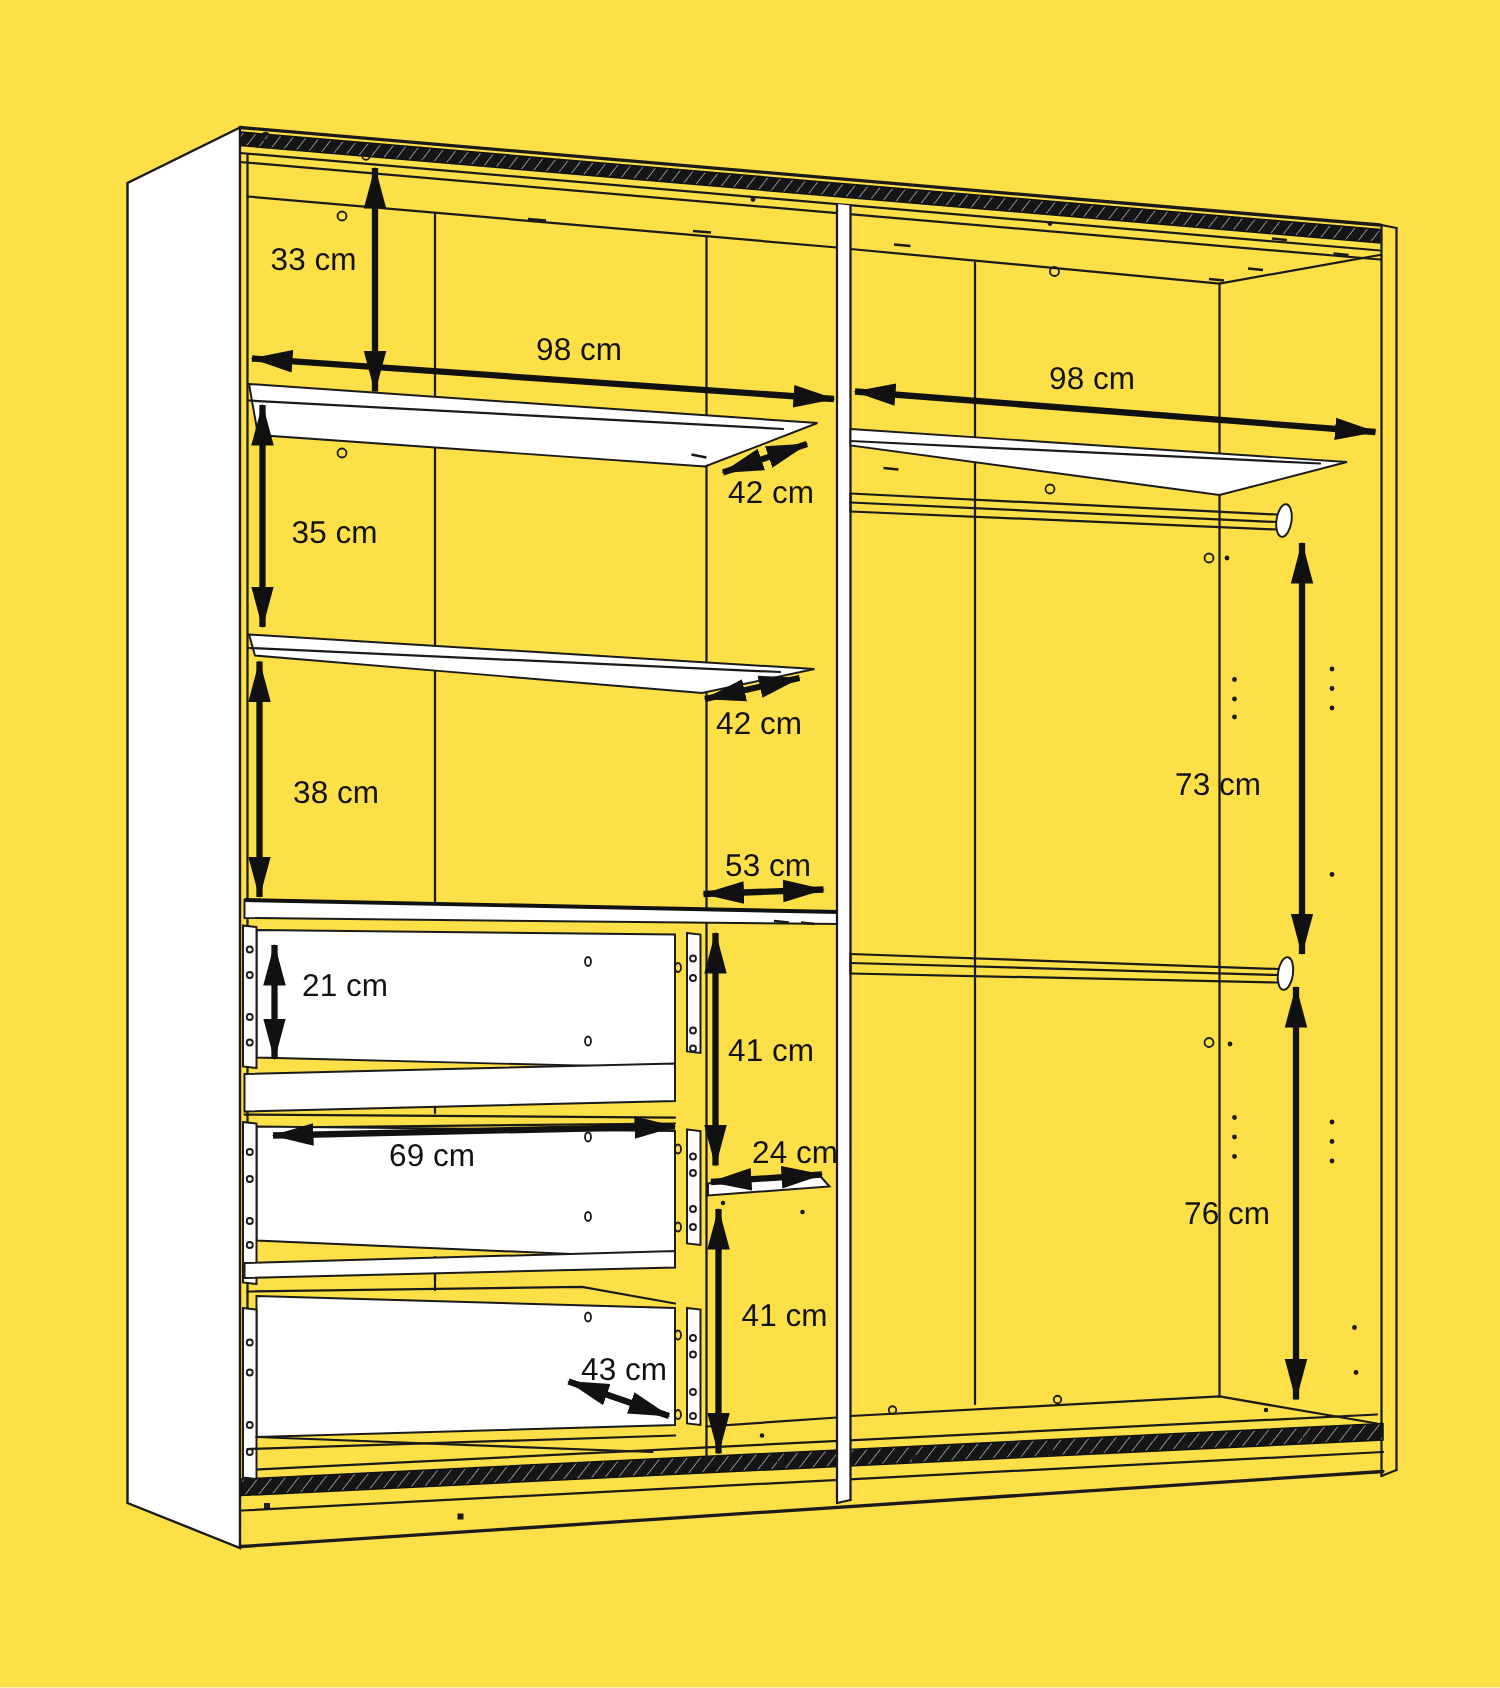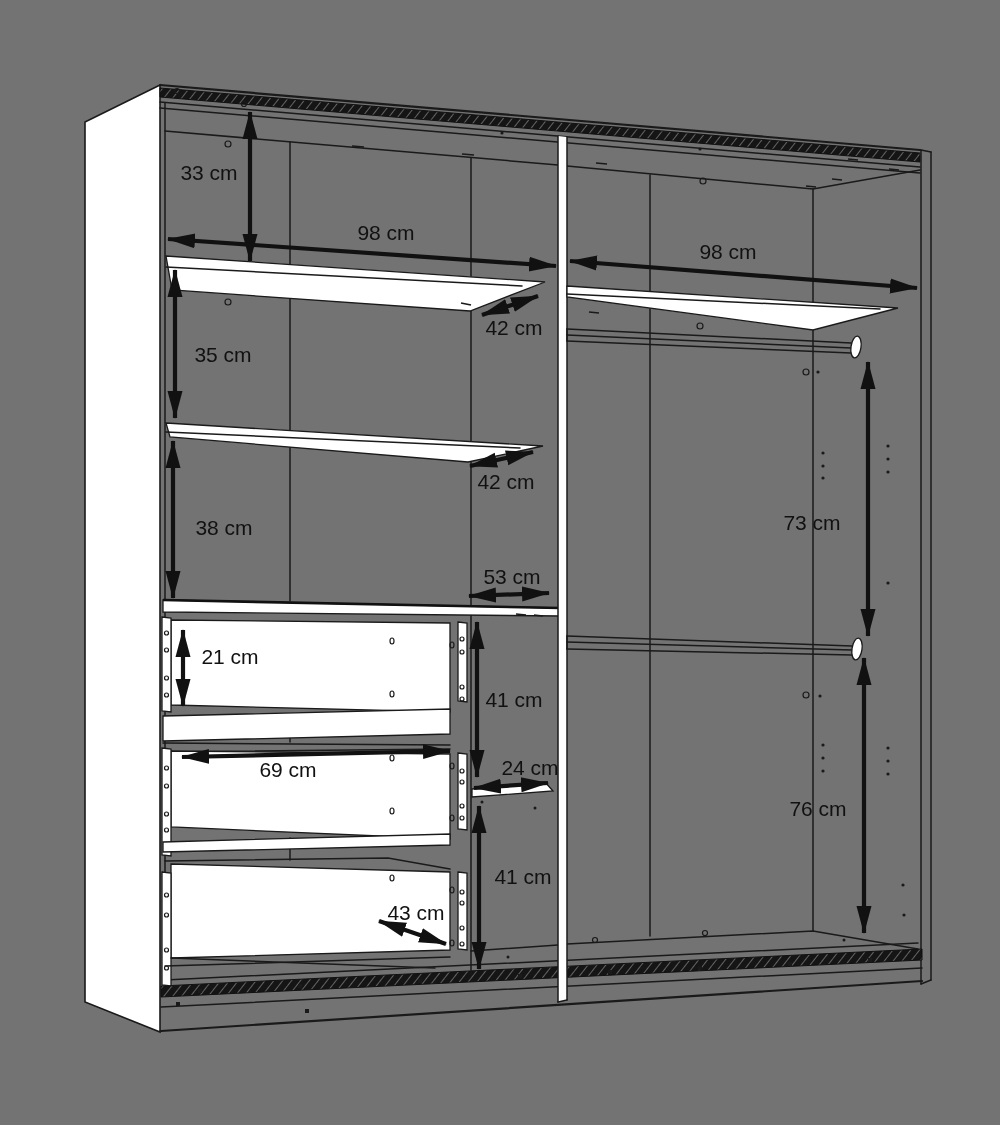--- a/index.html
+++ b/index.html
@@ -1,16 +1,16 @@
 <!DOCTYPE html>
 <html><head>
 <meta charset="utf-8">
 <style>
   html,body{margin:0;padding:0;background:#fff;}
-  .stage{width:1000px;height:1125px;position:relative;background:#737373;margin:0 auto;
+  .stage{width:1000px;height:1125px;position:relative;background:#fde047;margin:0 auto;
          font-family:"Liberation Sans", sans-serif;}
   svg{display:block;}
   .ln{stroke:#1a1a1a;stroke-width:1.5;fill:none;stroke-linecap:round;}
   .ln2{stroke:#1a1a1a;stroke-width:2.2;fill:none;stroke-linecap:round;}
   .panel{fill:#ffffff;stroke:#1a1a1a;stroke-width:1.6;}
   .panelthin{fill:#ffffff;stroke:#1a1a1a;stroke-width:1.3;}
   .dimline{stroke:#111;stroke-width:4.2;fill:none;}
   .lbl{font:21px "Liberation Sans", sans-serif;fill:#111;text-anchor:middle;}
   .hole{fill:none;stroke:#1a1a1a;stroke-width:1.2;}
   .dot{fill:#1a1a1a;stroke:none;}

